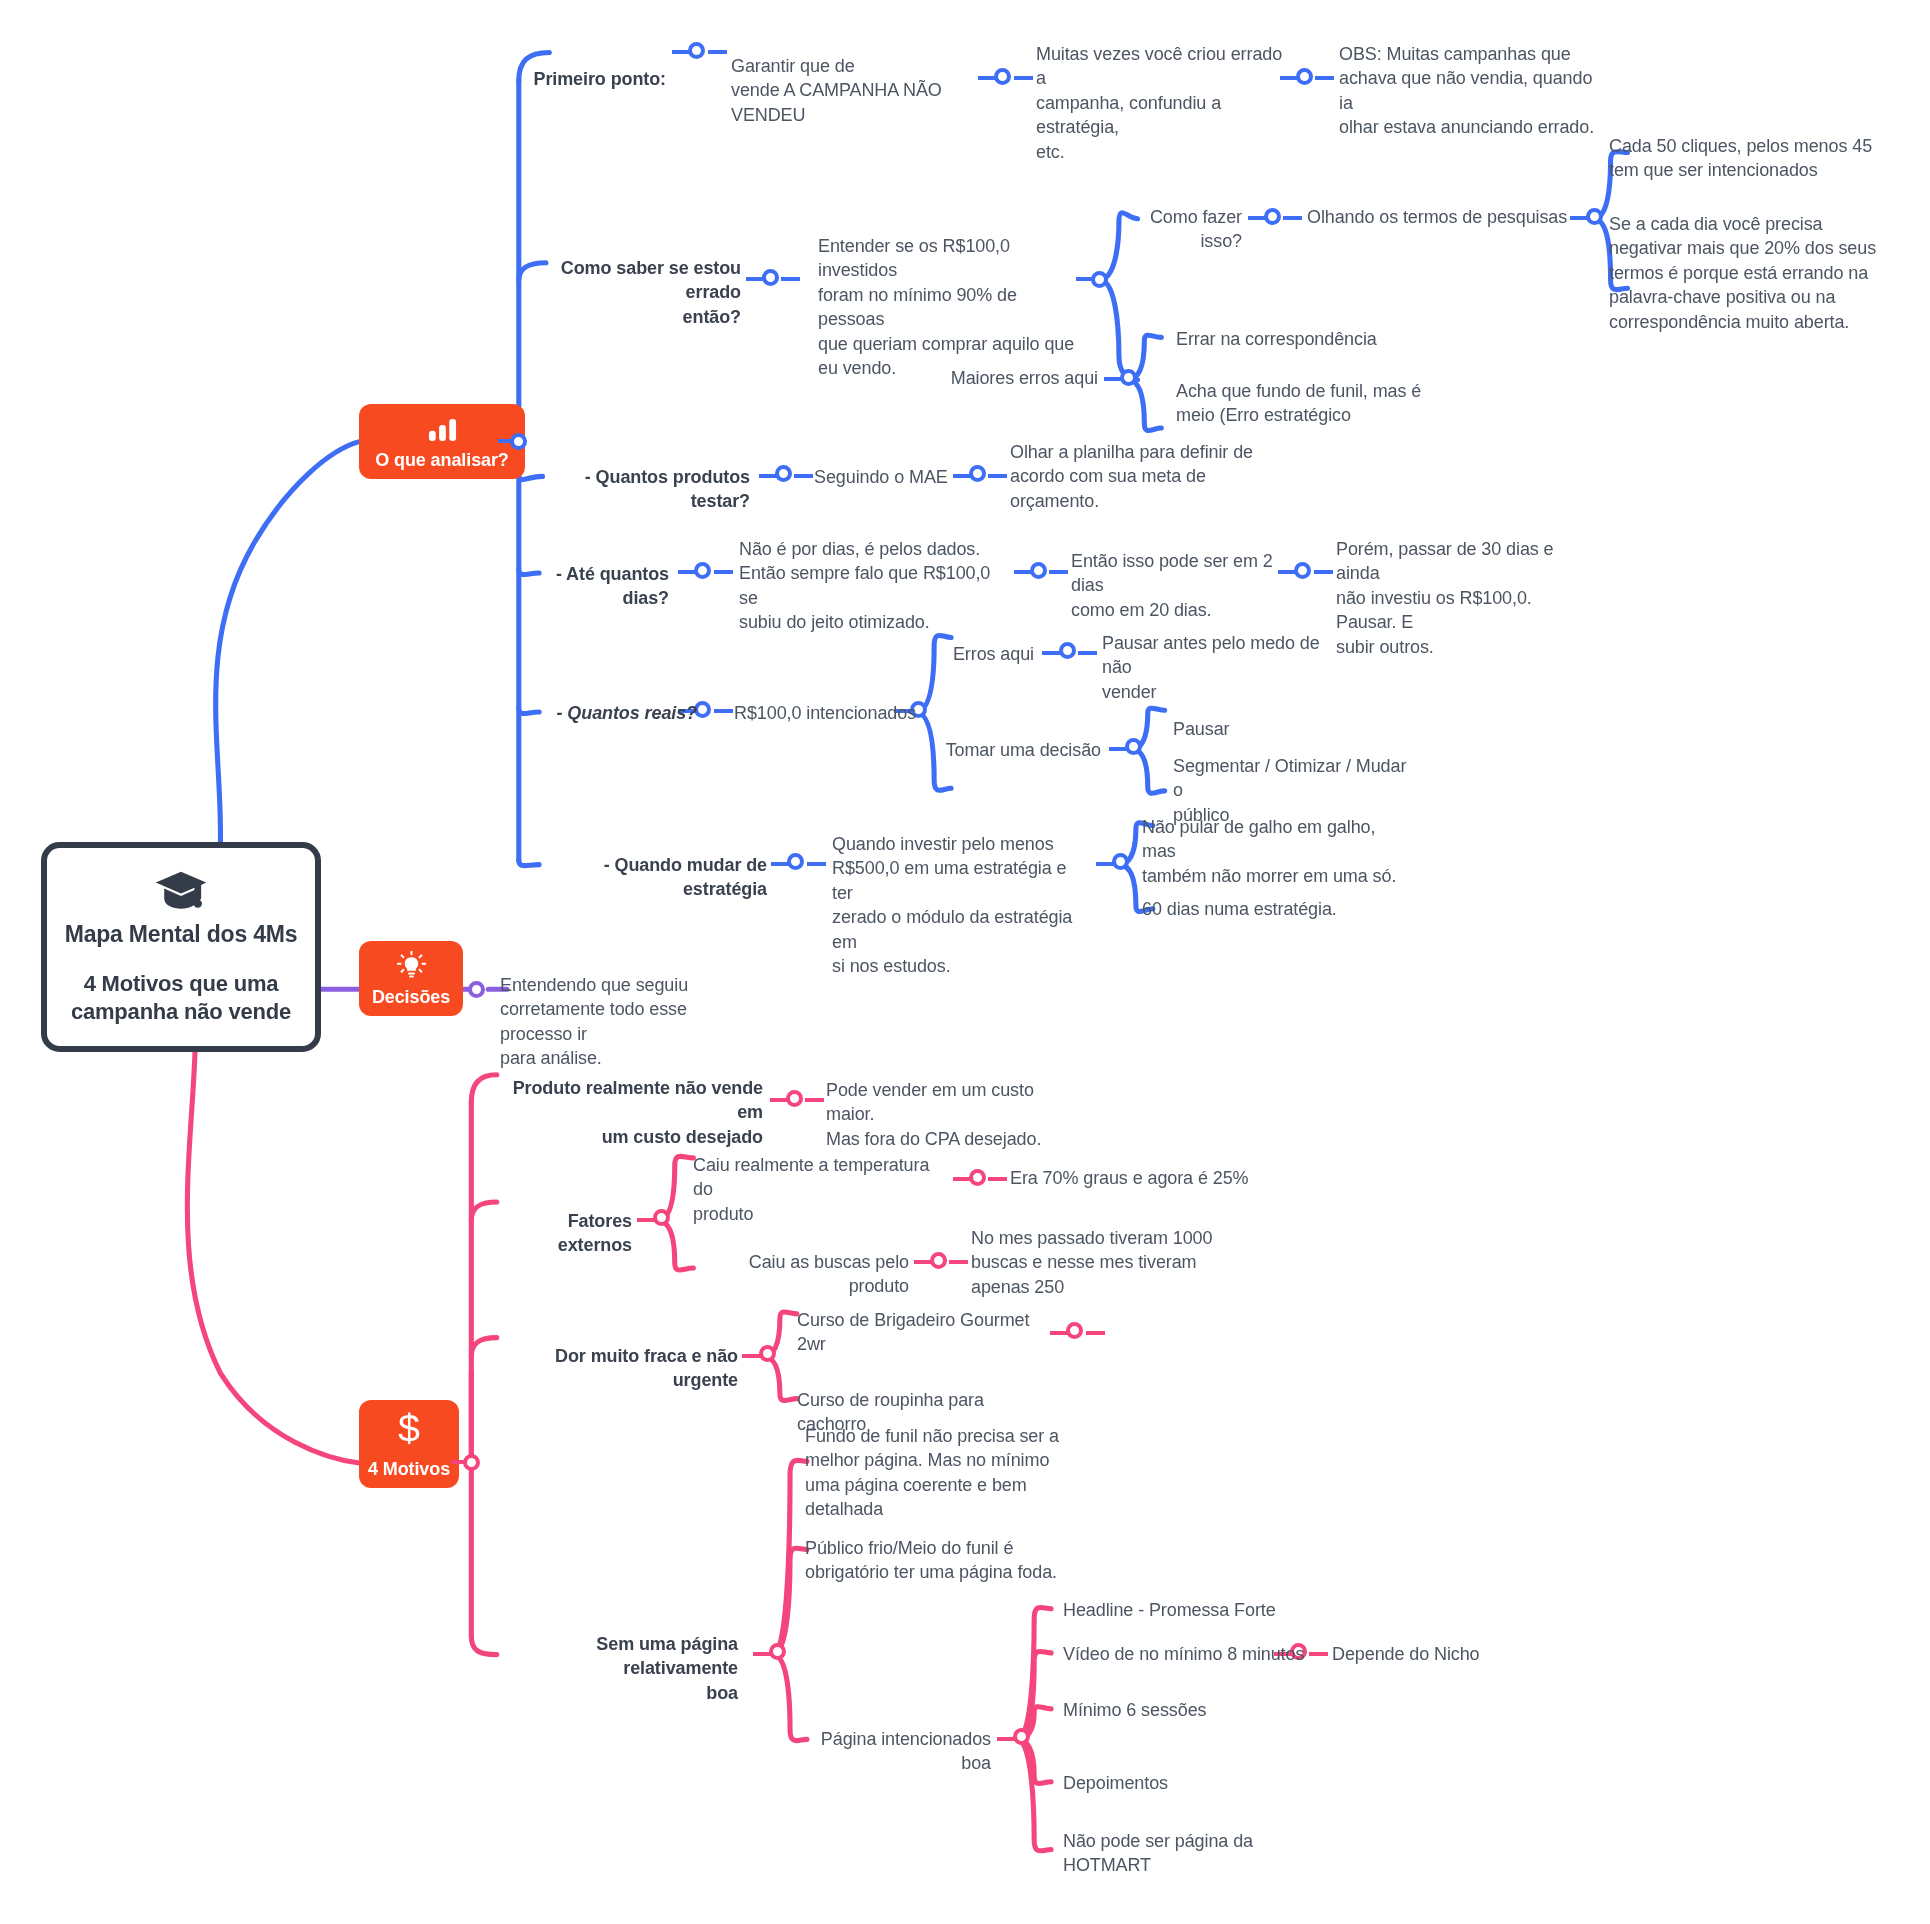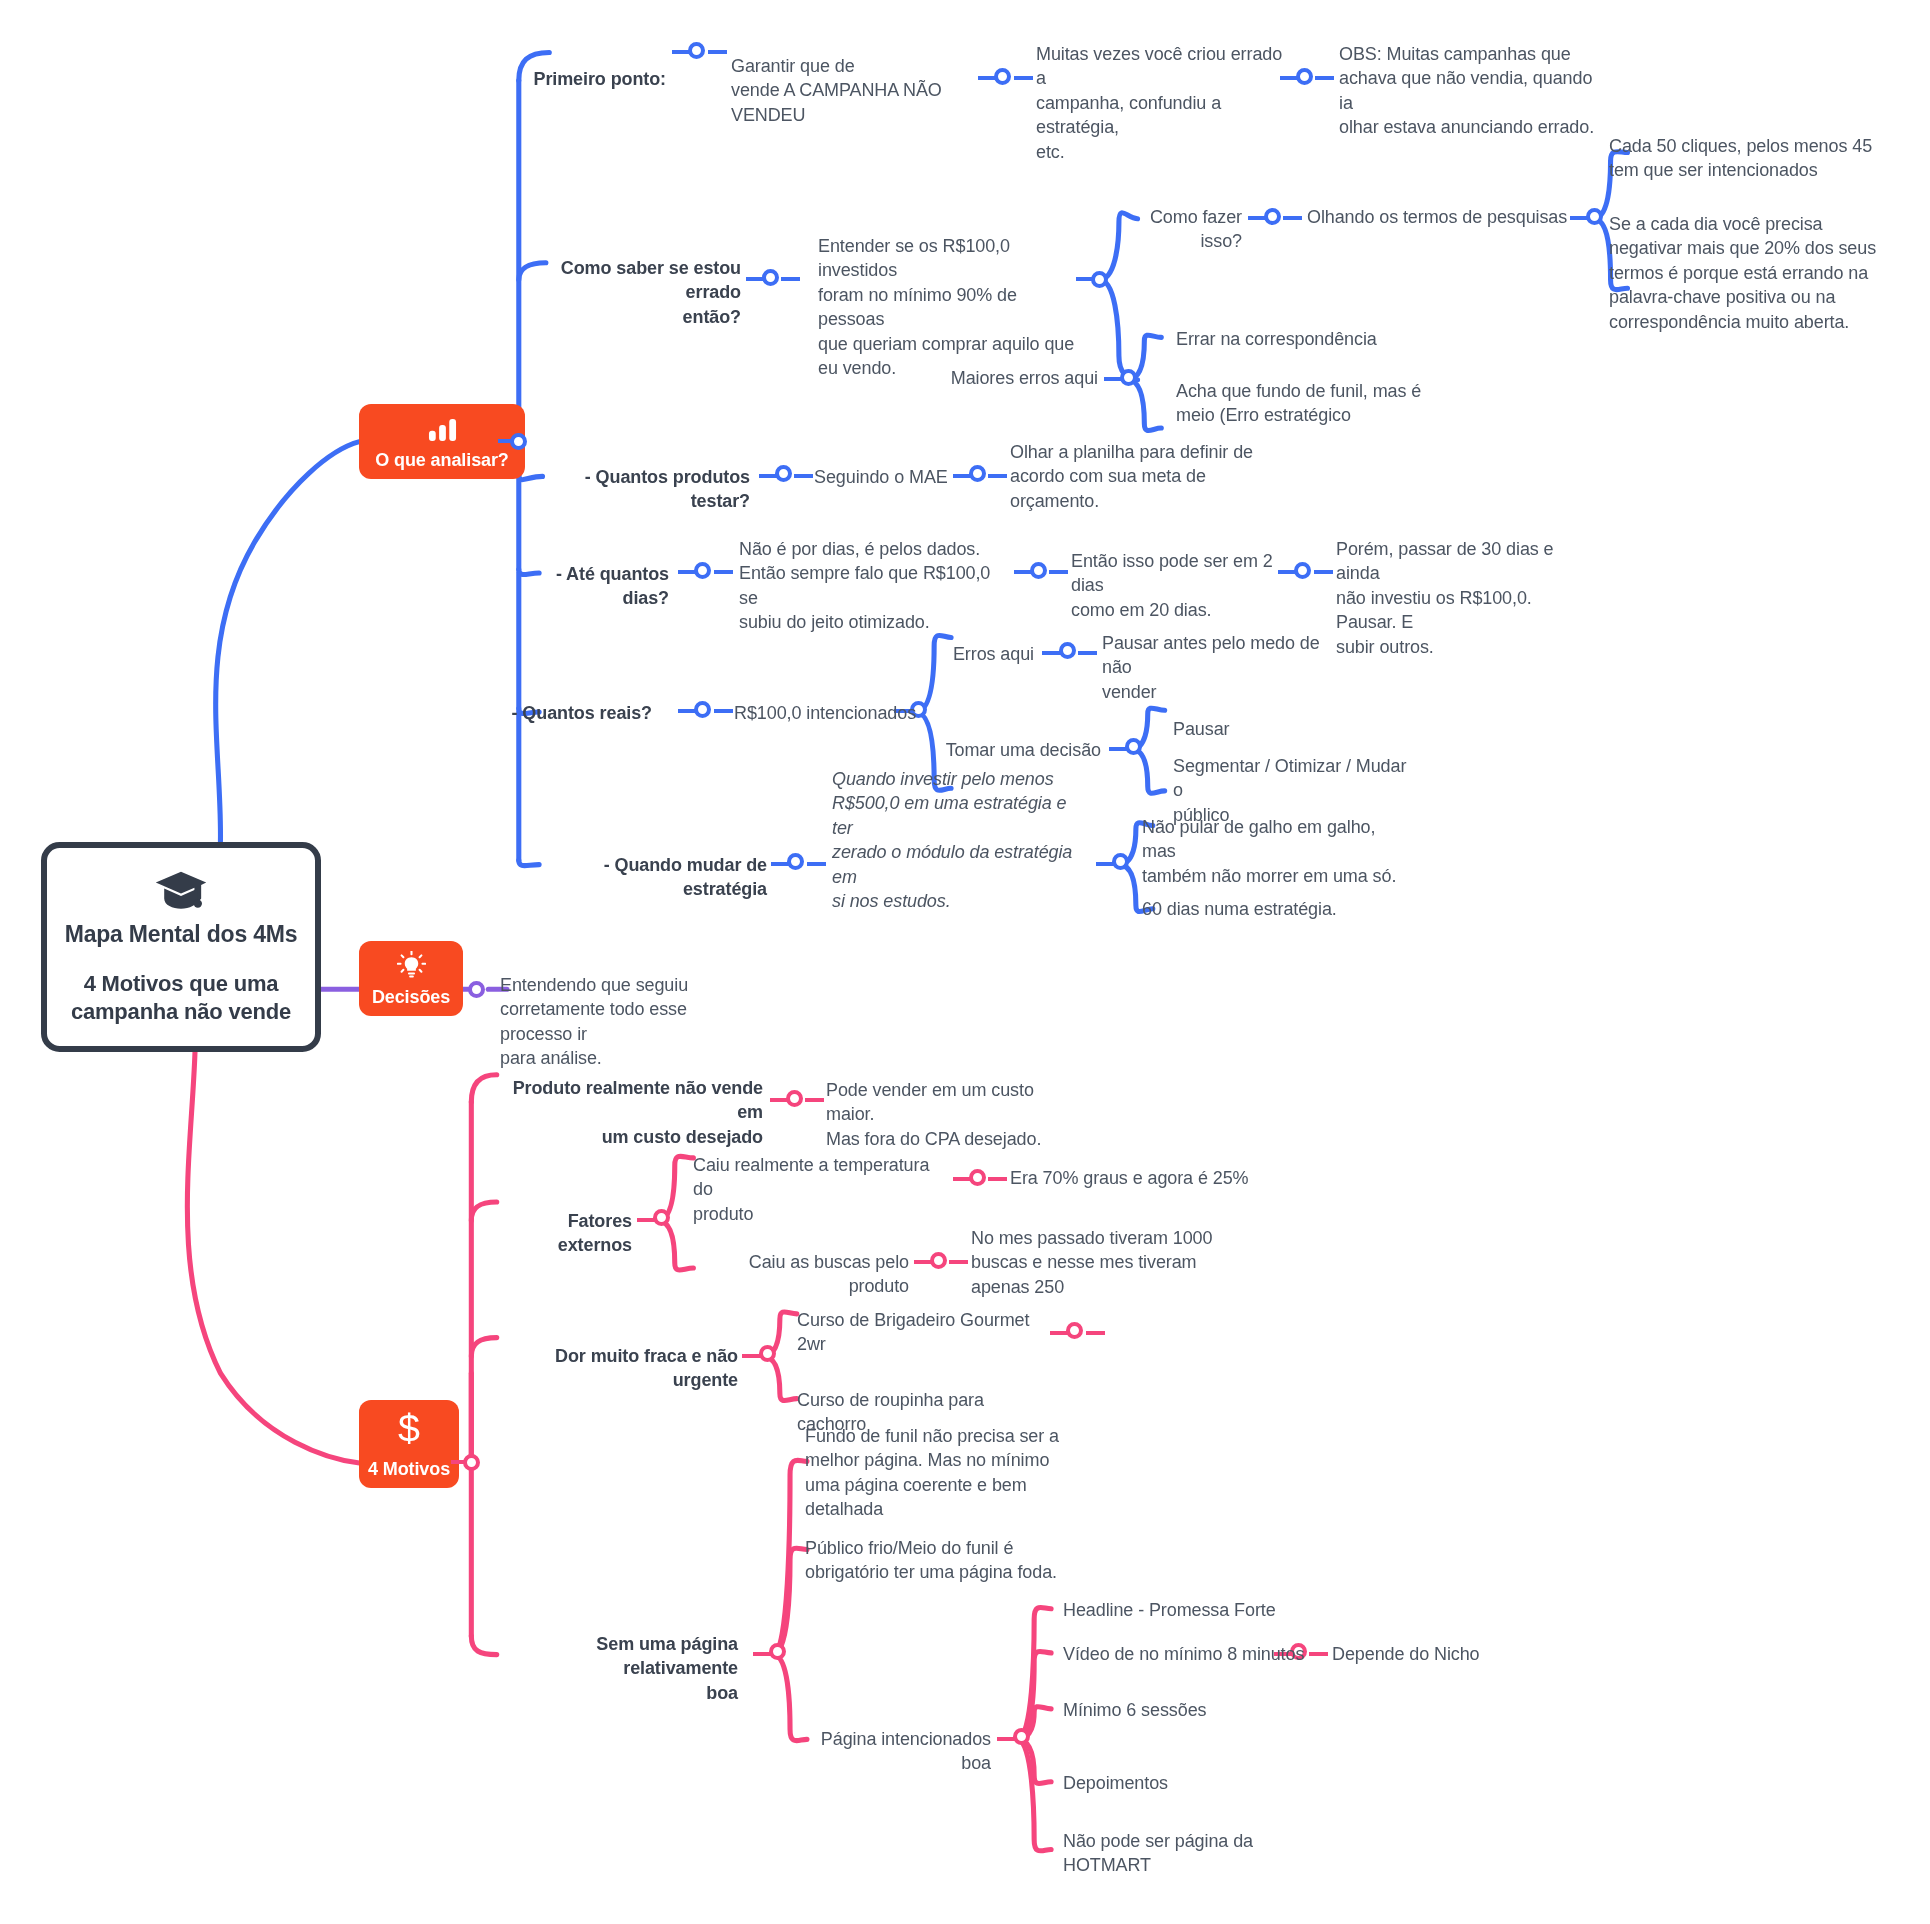--- a/index.html
+++ b/index.html
@@ -367,32 +367,32 @@
   <div class="topic bold right" style="left:525px; top:562px; width:144px;">- Até quantos dias?</div>
   <div class="topic" style="left:739px; top:537px; width:271px;">Não é por dias, é pelos dados.
 Então sempre falo que R$100,0 se
 subiu do jeito otimizado.</div>
   <div class="topic" style="left:1071px; top:549px; width:229px;">Então isso pode ser em 2 dias
 como em 20 dias.</div>
   <div class="topic" style="left:1336px; top:537px; width:254px;">Porém, passar de 30 dias e ainda
 não investiu os R$100,0. Pausar. E
 subir outros.</div>
 
-  <div class="topic bold right" style="left:508px; top:701px; width:144px;">- Quantos reais?</div>
+  <div class="topic bold right" style="left:553px; top:701px; width:144px;font-style:italic;">- Quantos reais?</div>
   <div class="topic" style="left:734px; top:701px; width:195px;">R$100,0 intencionados</div>
   <div class="topic right" style="left:924px; top:642px; width:110px;">Erros aqui</div>
   <div class="topic" style="left:1102px; top:631px; width:246px;">Pausar antes pelo medo de não
 vender</div>
   <div class="topic right" style="left:898px; top:738px; width:203px;">Tomar uma decisão</div>
   <div class="topic" style="left:1173px; top:702px; width:153px;margin-top:15px;">Pausar</div>
   <div class="topic" style="left:1173px; top:754px; width:246px;">Segmentar / Otimizar / Mudar o
 público</div>
 
   <div class="topic bold right" style="left:525px; top:853px; width:242px;">- Quando mudar de estratégia</div>
-  <div class="topic" style="left:832px; top:767px; width:254px;font-style:italic;">Quando investir pelo menos
+  <div class="topic" style="left:832px; top:832px; width:254px;">Quando investir pelo menos
 R$500,0 em uma estratégia e ter
 zerado o módulo da estratégia em
 si nos estudos.</div>
   <div class="topic" style="left:1142px; top:815px; width:263px;">Não pular de galho em galho, mas
 também não morrer em uma só.</div>
   <div class="topic" style="left:1142px; top:897px; width:254px;">60 dias numa estratégia.</div>
 
   <div class="topic" style="left:500px; top:973px; width:263px;">Entendendo que seguiu
 corretamente todo esse processo ir
 para análise.</div>

